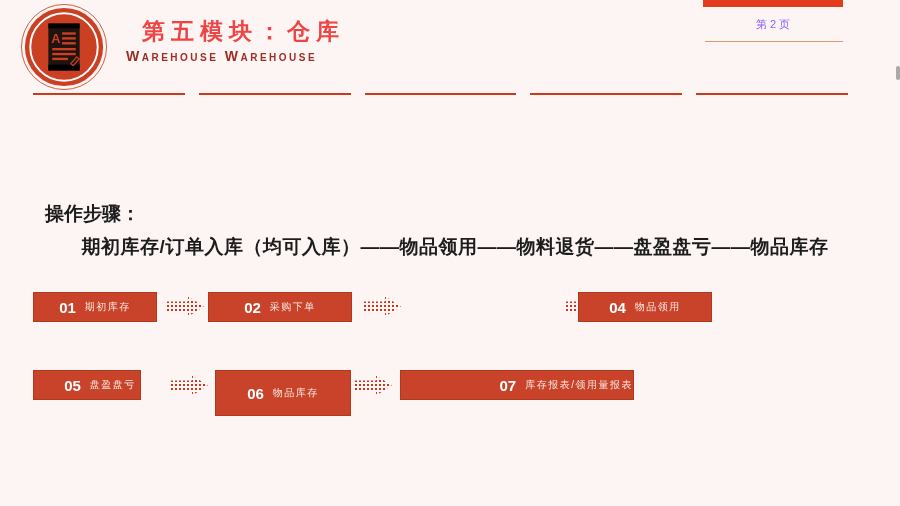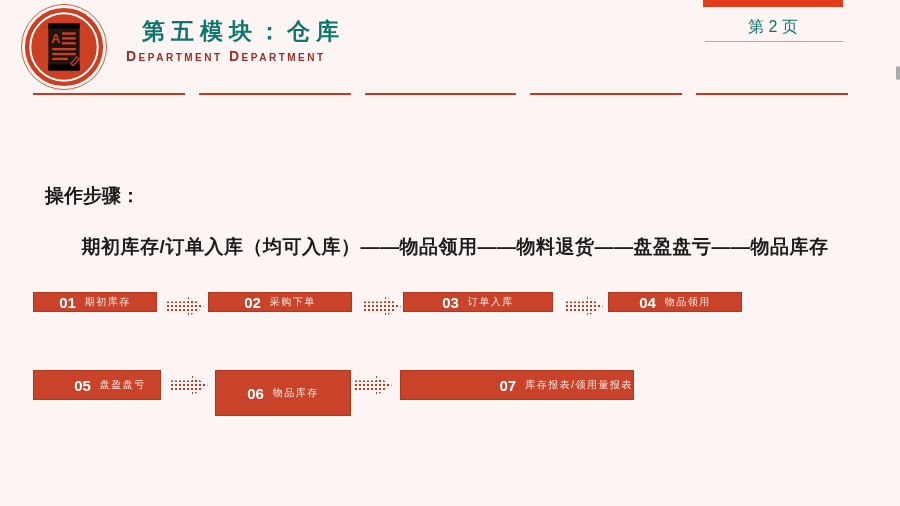--- a/index.html
+++ b/index.html
@@ -2,40 +2,40 @@
 <html><head>
 <meta charset="utf-8">
 <style>
   html,body{margin:0;padding:0;}
   body{font-family:"Liberation Sans", sans-serif;}
   #slide{position:relative;width:900px;height:506px;background:#fdf5f3;overflow:hidden;}
 
   
   .logo{position:absolute;left:20px;top:3px;width:88px;height:88px;}
   .title{position:absolute;left:142px;top:16px;font-family:"DejaVu Serif", serif;
-         font-weight:bold;font-size:23px;letter-spacing:6px;color:#0f766e;}
+         font-weight:bold;font-size:23px;letter-spacing:6px;color:#ef4444;}
   .subtitle{position:absolute;left:126px;top:48px;font-variant:small-caps;
             font-weight:bold;font-size:14px;letter-spacing:2.5px;color:#9c2d24;}
   .topbar{position:absolute;left:703px;top:0;width:140px;height:7px;background:#e23c1c;}
   .pagenum{position:absolute;left:703px;top:17px;width:140px;text-align:center;
-           font-size:16px;color:#0f766e;}
+           font-size:11px;color:#8b5cf6;}
   .pagenum-line{position:absolute;left:705px;top:41px;width:138px;height:1px;background:#e59673;}
   .scroll-mark{position:absolute;right:0;top:66px;width:4px;height:14px;background:#aaa;border-radius:2px;}
 
   
   .dividers{position:absolute;left:33px;top:93px;width:815px;display:flex;gap:14px;}
   .dividers div{flex:1;height:2px;background:#ca3a20;}
 
   
-  .section-heading{position:absolute;left:45px;top:183px;font-size:19px;font-weight:600;color:#1c1c1c;}
+  .section-heading{position:absolute;left:45px;top:201px;font-size:19px;font-weight:600;color:#1c1c1c;}
   .flow-text{position:absolute;left:40px;top:234px;width:830px;font-size:19px;
              font-weight:bold;color:#1c1c1c;letter-spacing:0.5px;white-space:nowrap;text-align:center;}
 
   
-  .step{position:absolute;height:20px;background:#c8432a;border:1px solid #b0391d;
+  .step{position:absolute;height:30px;background:#c8432a;border:1px solid #b0391d;
         box-sizing:border-box;display:flex;align-items:center;justify-content:center;
         gap:9px;color:#fff;}
   .step .num{font-weight:bold;font-size:15px;color:#ffffff;}
   .step .lbl{font-size:10px;letter-spacing:1.5px;color:#f8e7e0;}
 
   
   .dotarrow{position:absolute;width:38px;height:21px;
     background-image:radial-gradient(circle,#c8371d 1.1px,rgba(0,0,0,0) 1.3px);
     background-size:4px 4px;
     clip-path:polygon(0% 26%,58% 26%,58% 2%,100% 50%,58% 98%,58% 74%,0% 74%);}
@@ -58,21 +58,21 @@
       <rect x="43" y="35" width="14" height="2.4" fill="#cb4023"></rect>
       <rect x="43" y="40" width="14" height="2.4" fill="#cb4023"></rect>
       <rect x="33" y="46" width="24" height="2.4" fill="#cb4023"></rect>
       <rect x="33" y="51" width="24" height="2.4" fill="#cb4023"></rect>
       <rect x="33" y="56" width="16" height="2.4" fill="#cb4023"></rect>
       <path d="M52 62 l6 -7 l2.5 2 l-6 7 z" fill="none" stroke="#cb4023" stroke-width="1.2"></path>
     </g>
   </svg>
 
   <div class="title">第五模块：仓库</div>
-  <div class="subtitle">Department Department</div>
+  <div class="subtitle">Warehouse Warehouse</div>
 
   <div class="topbar"></div>
   <div class="pagenum">第 2 页</div>
   <div class="pagenum-line"></div>
   <div class="scroll-mark"></div>
 
   <div class="dividers">
     <div></div>
     <div></div>
     <div></div>
@@ -86,31 +86,27 @@
   <div class="step" style="left:33px;top:292px;width:124px;">
     <span class="num">01</span>
     <span class="lbl">期初库存</span>
   </div>
   <div class="dotarrow" style="left:166px;top:296px;"></div>
   <div class="step" style="left:208px;top:292px;width:144px;">
     <span class="num">02</span>
     <span class="lbl">采购下单</span>
   </div>
   <div class="dotarrow" style="left:363px;top:296px;"></div>
-  <div class="step" style="left:403px;top:292px;width:150px;">
-    <span class="num">03</span>
-    <span class="lbl">订单入库</span>
-  </div>
   <div class="dotarrow" style="left:565px;top:296px;"></div>
-  <div class="step" style="left:608px;top:292px;width:134px;">
+  <div class="step" style="left:578px;top:292px;width:134px;">
     <span class="num">04</span>
     <span class="lbl">物品领用</span>
   </div>
 
-  <div class="step" style="left:33px;top:370px;width:128px;height:30px;padding-left:26px;">
+  <div class="step" style="left:33px;top:370px;width:108px;height:30px;padding-left:26px;">
     <span class="num">05</span>
     <span class="lbl">盘盈盘亏</span>
   </div>
   <div class="dotarrow" style="left:170px;top:375px;"></div>
   <div class="step" style="left:215px;top:370px;width:136px;height:46px;">
     <span class="num">06</span>
     <span class="lbl">物品库存</span>
   </div>
   <div class="dotarrow" style="left:354px;top:375px;"></div>
   <div class="step" style="left:400px;top:370px;width:234px;height:30px;justify-content:flex-end;">

